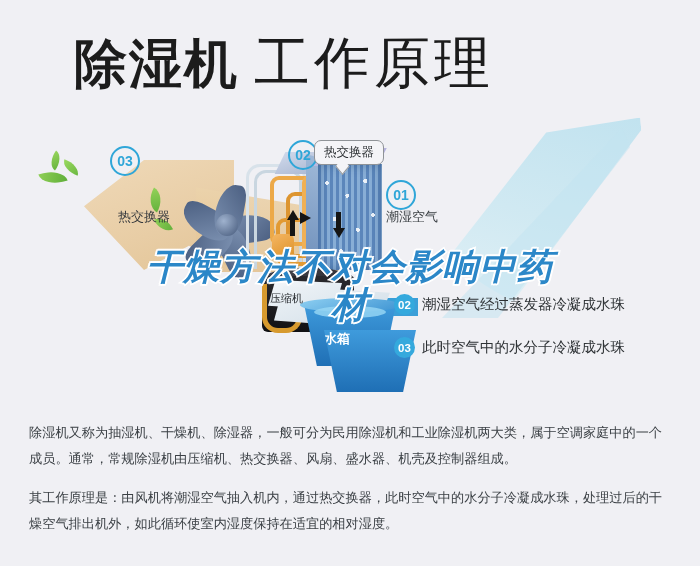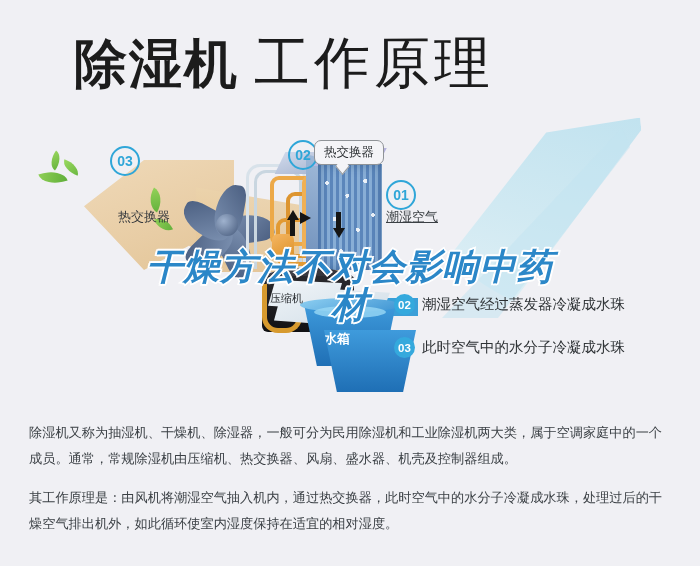--- a/index.html
+++ b/index.html
@@ -182,21 +182,21 @@
   }
   .bubble:after{
     content:"";position:absolute;left:22px;bottom:-8px;width:10px;height:10px;
     background:#f4f4f7;border-right:1.6px solid #8f9397;border-bottom:1.6px solid #8f9397;
     transform:rotate(45deg) skew(6deg,6deg);
   }
 
   .dlabel{position:absolute;font-size:13px;color:#34383c;white-space:nowrap;
           font-family:"Liberation Sans","DejaVu Sans",sans-serif;}
   .dlabel.dry{left:118px;top:100px;}
-  .dlabel.humid{left:386px;top:100px;color:#3b4044;text-decoration:underline;}
+  .dlabel.humid{left:386px;top:100px;color:#3b4044;}
   .dlabel.comp{left:270px;top:158px;font-size:11px;color:#2b2f33;margin-top:25px;}
   .dlabel.tank{left:324px;top:222px;font-size:13px;color:#ffffff;font-weight:700;}
 
   
   .steps{position:absolute;left:394px;top:186px;width:300px;}
   .step{display:flex;align-items:center;margin-bottom:22px;}
   .step-badge{
     width:21px;height:21px;border-radius:50%;background:#35a9dd;color:#fff;
     font-size:11.5px;font-weight:700;display:flex;align-items:center;justify-content:center;
     flex:0 0 auto;margin-right:7px;

